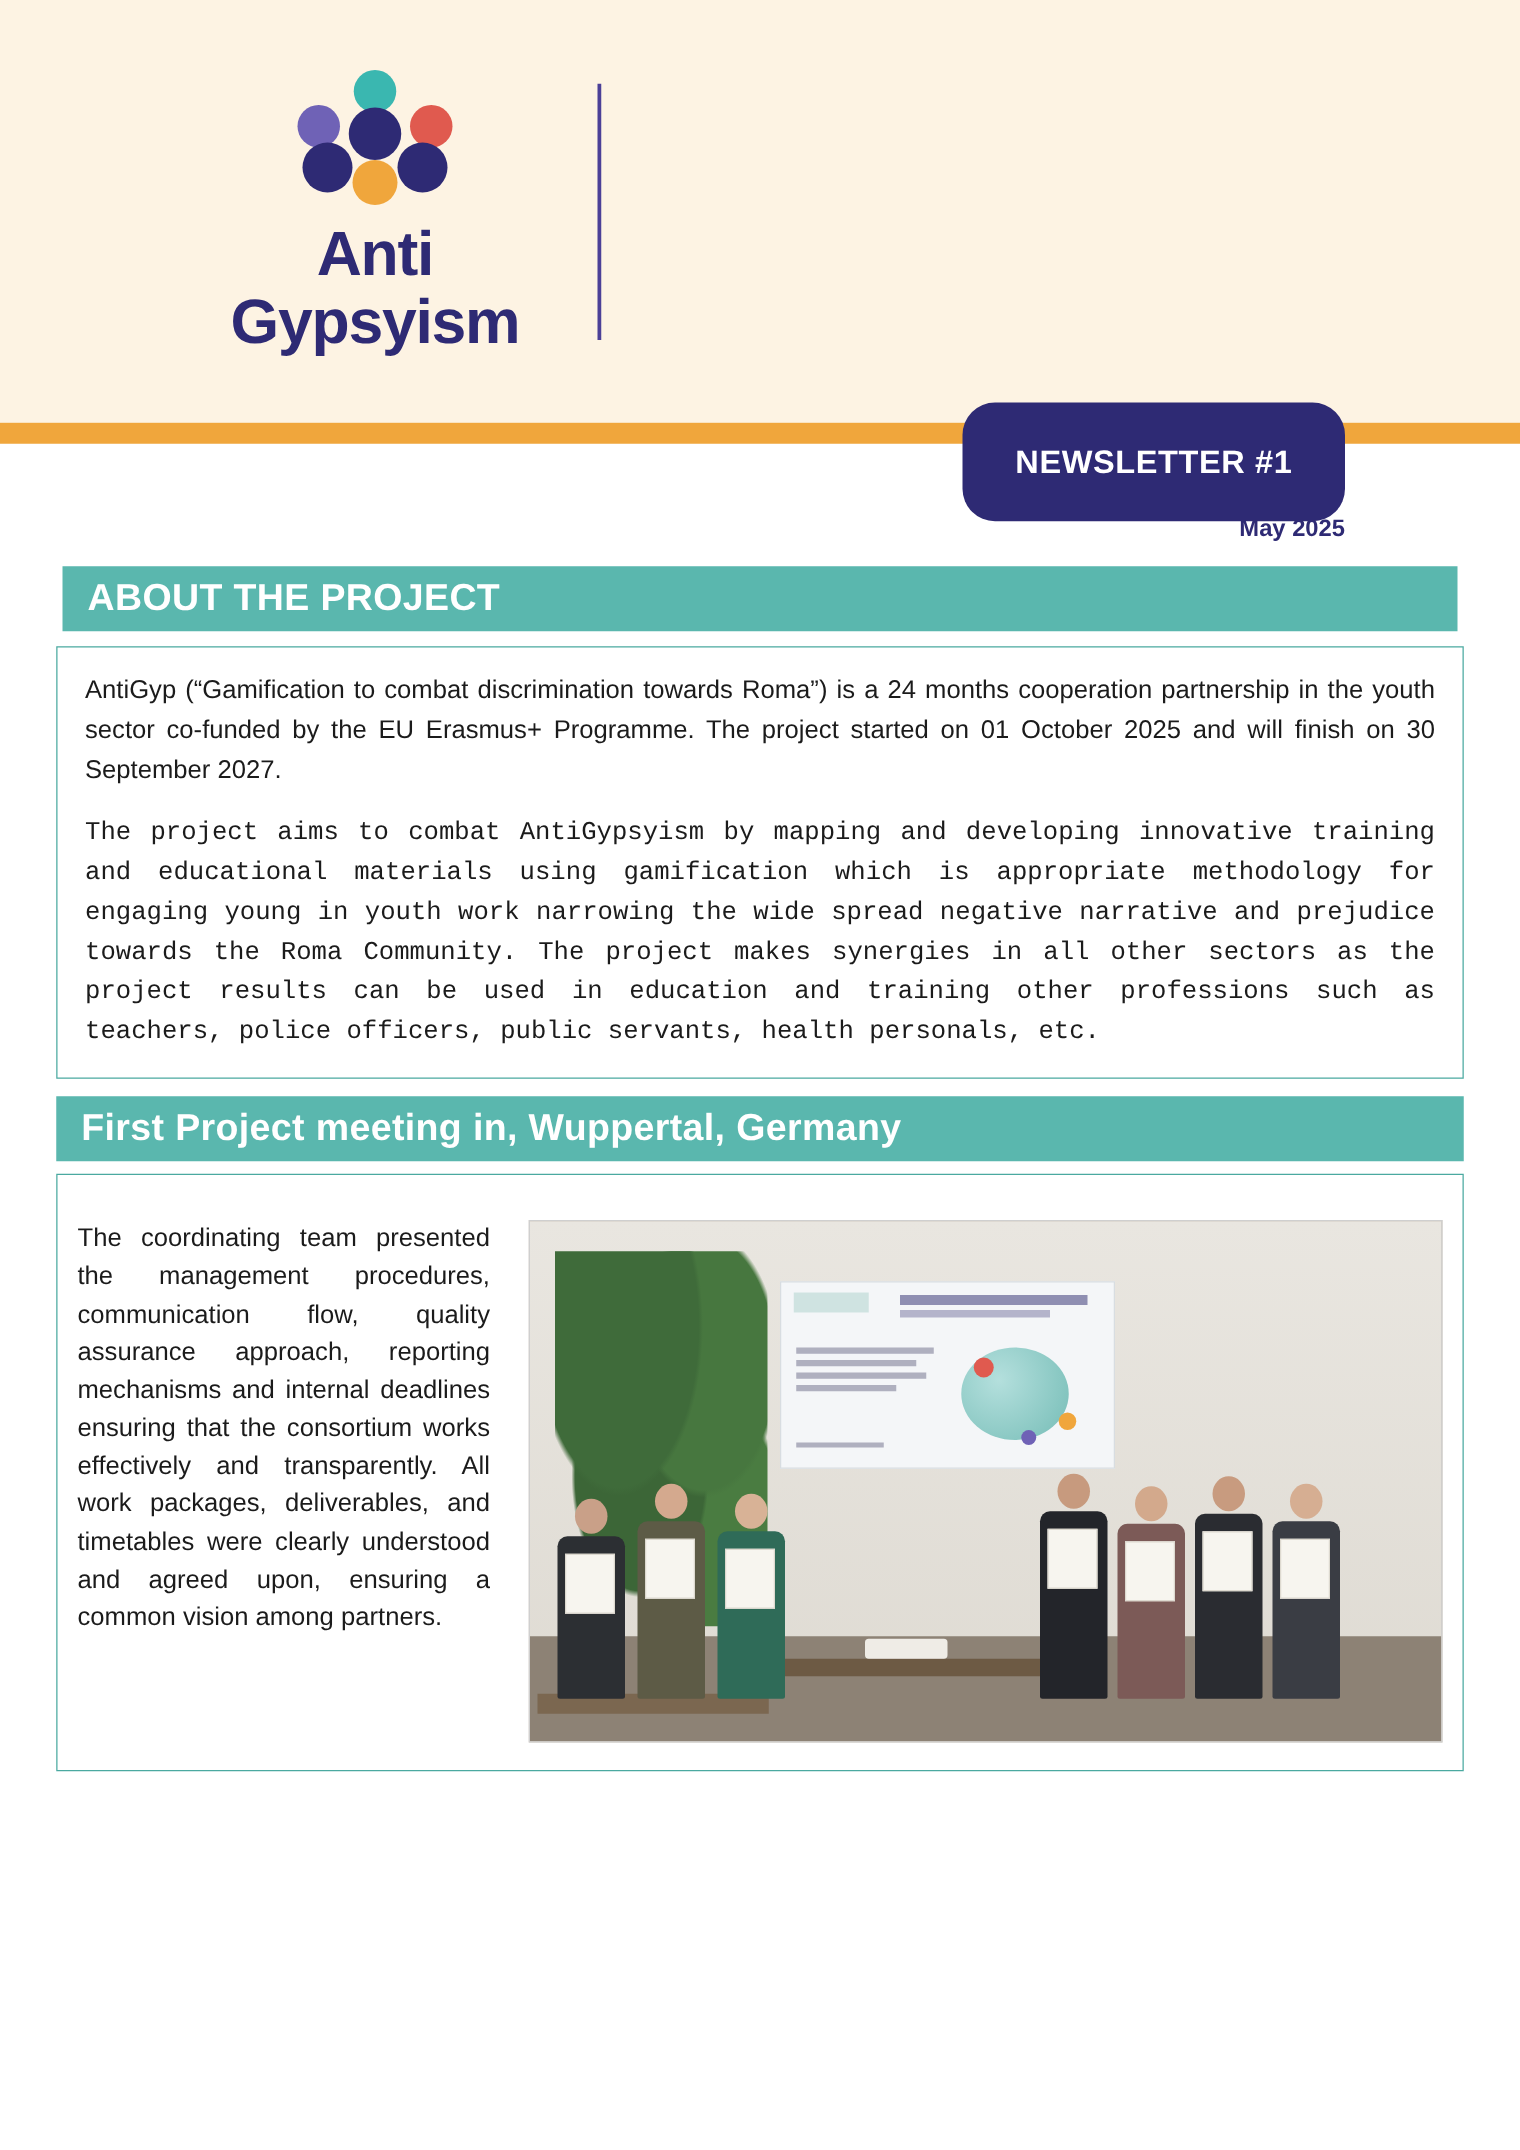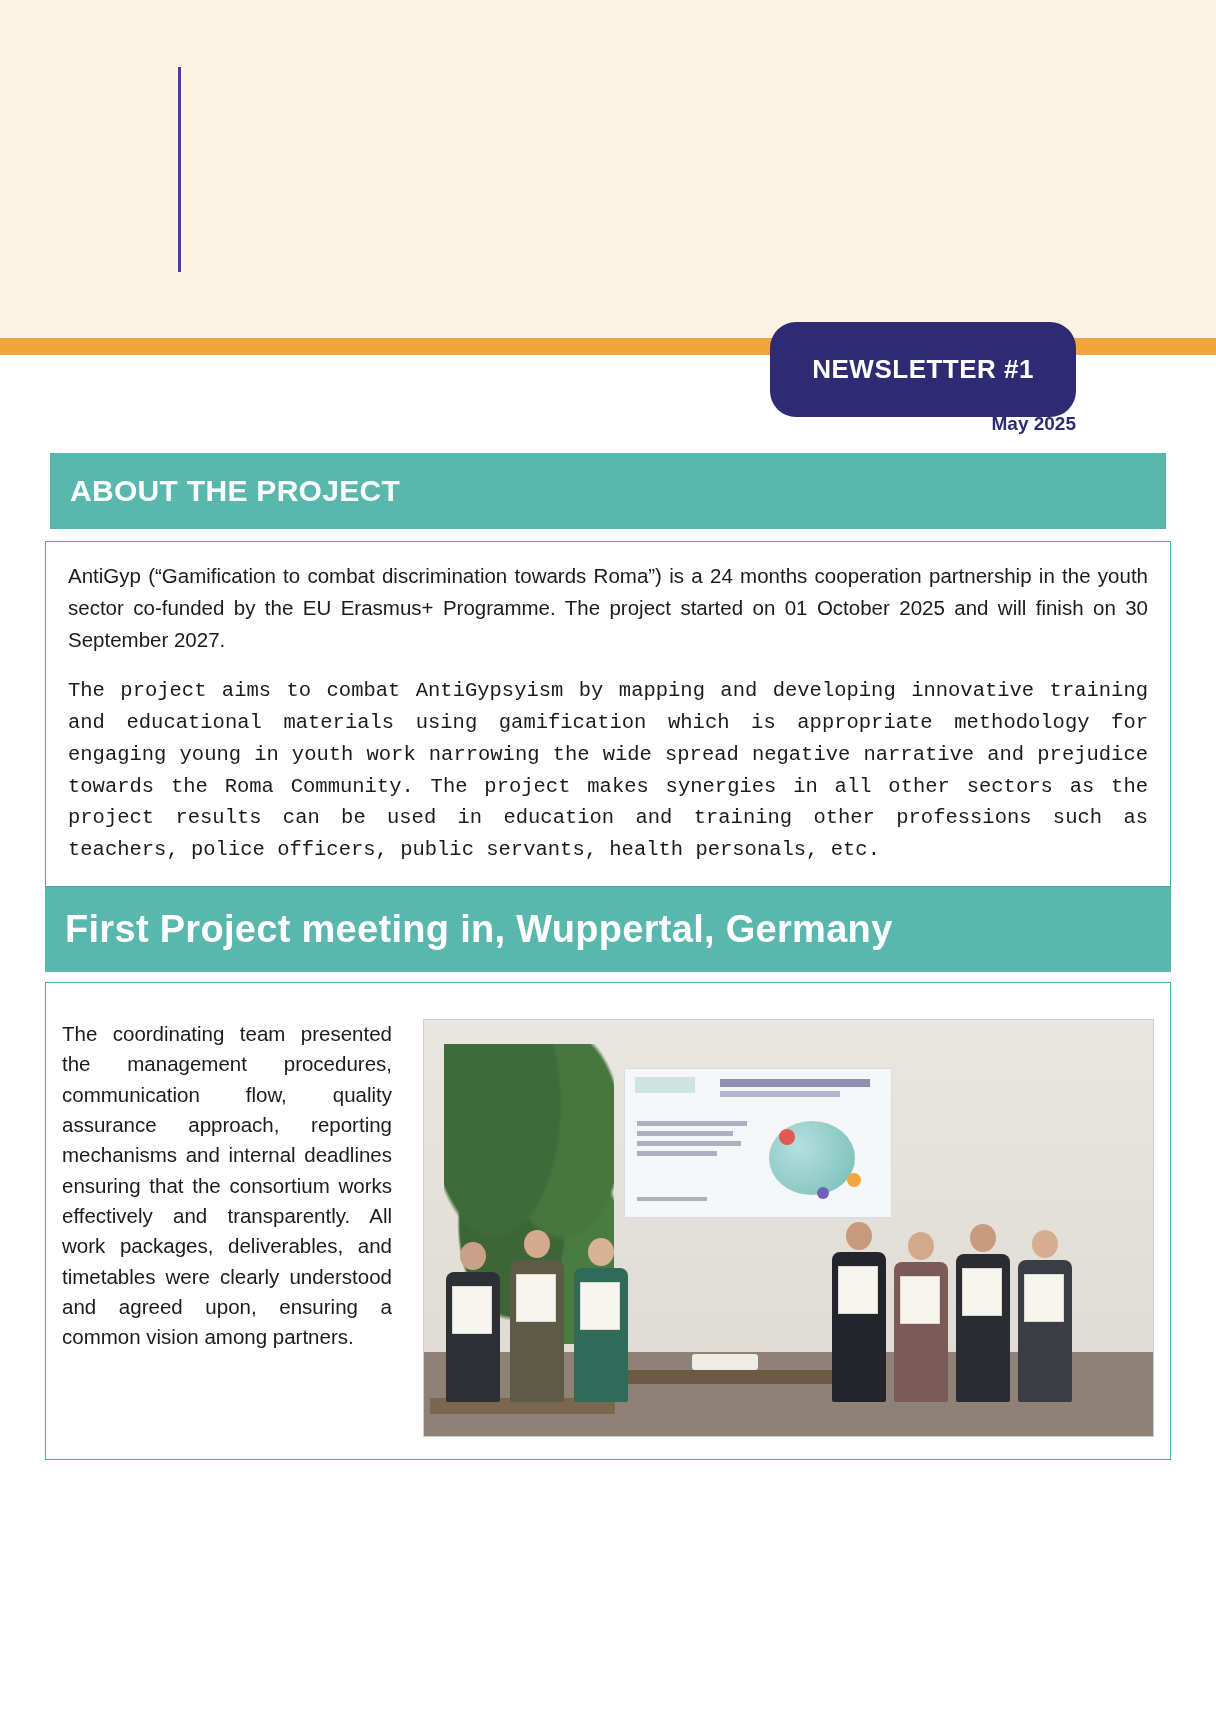--- a/index.html
+++ b/index.html
@@ -97,40 +97,40 @@
     color: #2e2a74;
     font-size: 19px;
     font-weight: 700;
   }
 
   
   .content { padding: 0 45px; }
   .section-bar {
     background: #5ab7ae;
     color: #ffffff;
-    padding: 21px 20px;
+    padding: 9px 20px;
     font-size: 30px;
     font-weight: 700;
     letter-spacing: 0.3px;
   }
   .section-bar.first { margin-top: 18px; margin-left: 5px; margin-right: 5px; }
   .panel {
     border: 1px solid #4aa9a0;
     padding: 18px 22px 20px 22px;
     margin-top: 12px;
   }
   .panel p {
     margin: 0;
     font-size: 20.5px;
     line-height: 1.55;
     text-align: justify;
   }
   .panel p + p { margin-top: 20px; font-family: Liberation Mono, monospace; }
 
-  .section-bar.second { font-size: 38px; }
+  .section-bar.second { margin-top: 14px; font-size: 30px; }
   .panel.second { margin-top: 10px; padding: 14px 16px 22px 16px; }
 
   .two-col {
     display: flex;
     gap: 31px;
     margin-top: 22px;
   }
   .col-text {
     width: 330px;
     font-size: 20.5px;
@@ -174,20 +174,33 @@
   .person { position: absolute; bottom: 34px; }
   .person .head { width: 26px; height: 28px; border-radius: 50%; margin: 0 auto; }
   .person .body { width: 54px; border-radius: 8px 8px 2px 2px; margin-top: 2px; }
   .person .paper { position: absolute; left: 6px; top: 44px; width: 40px; height: 48px; background: #f7f5ef; border: 1px solid #ddd9cf; }
 </style>
 </head>
 <body>
 
 <div class="header">
 
+  <div class="logo-block">
+    <div class="logo-mark">
+      <span class="dot d-teal"></span>
+      <span class="dot d-purple"></span>
+      <span class="dot d-red"></span>
+      <span class="dot d-navy1"></span>
+      <span class="dot d-navy2"></span>
+      <span class="dot d-navy3"></span>
+      <span class="dot d-orange"></span>
+    </div>
+    <div class="logo-word1">Anti</div>
+    <div class="logo-word2">Gypsyism</div>
+  </div>
 
   <div class="header-divider"></div>
 
 </div>
 
 <div class="orange-bar"></div>
 
 <div class="badge-row">
   <div class="newsletter-badge">NEWSLETTER #1</div>
 </div>

